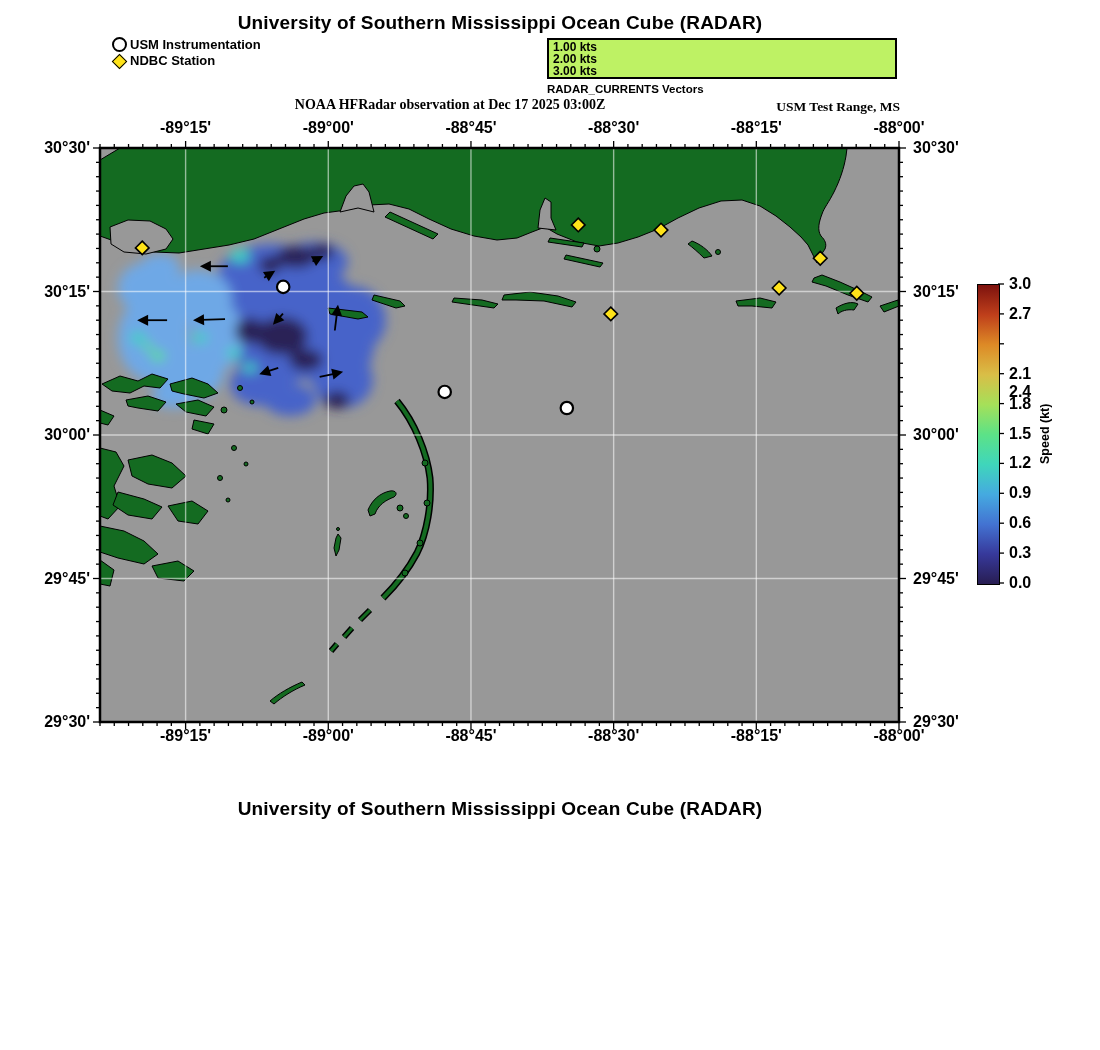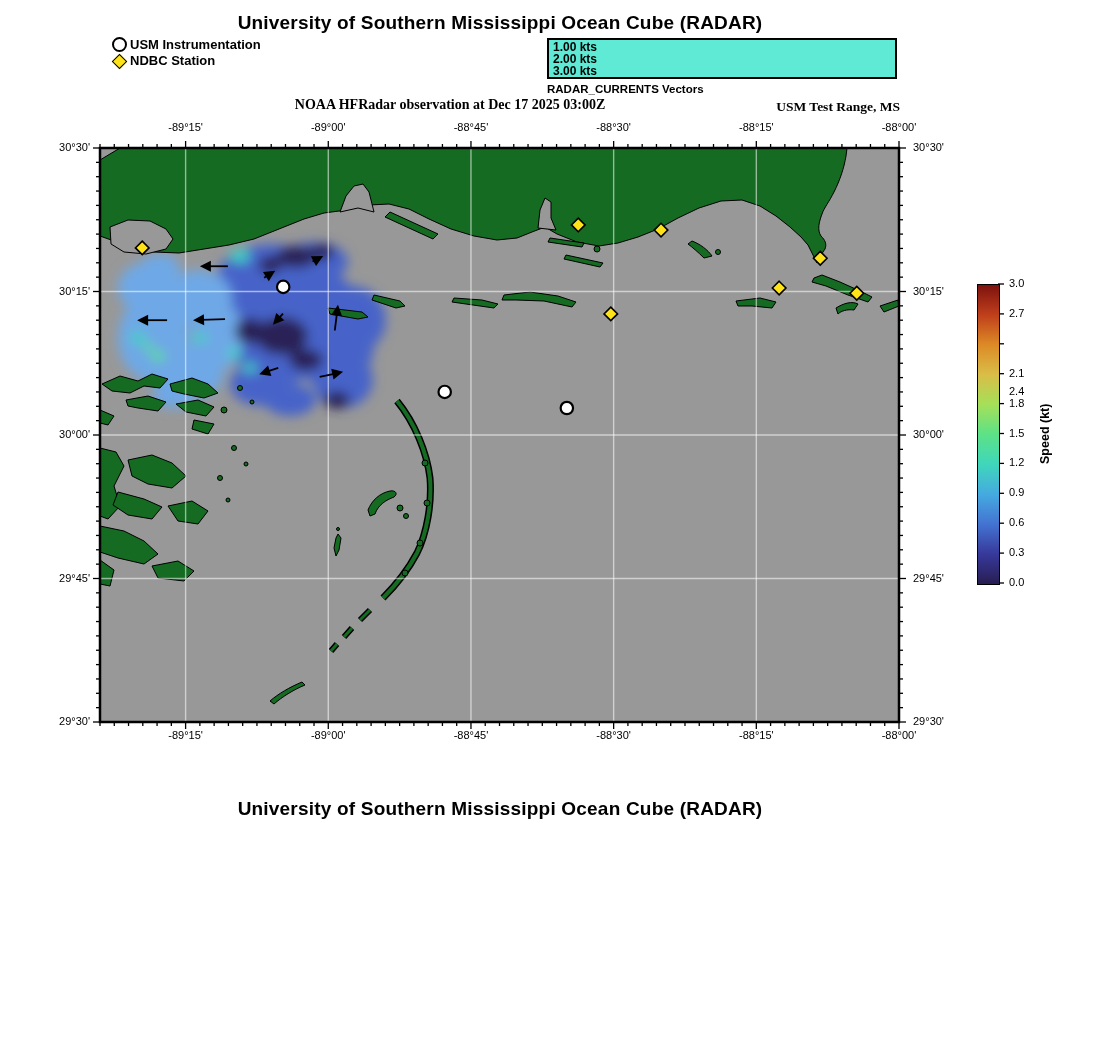--- a/index.html
+++ b/index.html
@@ -5,23 +5,23 @@
   html,body{margin:0;padding:0;background:#fff;}
   body{width:1100px;height:1050px;position:relative;font-family:"Liberation Sans",sans-serif;color:#000;overflow:hidden;}
   .abs{position:absolute;}
   .title{font-weight:bold;font-size:19px;text-align:center;letter-spacing:.2px;}
   .serif{font-family:"Liberation Serif",serif;}
   .subtitle{font-weight:bold;font-size:14px;text-align:center;}
   .range-label{font-weight:bold;font-size:13.5px;text-align:right;}
   .caption{font-weight:bold;font-size:11.5px;}
   .legend-text{font-weight:bold;font-size:13px;line-height:14px;}
   .scale-text{font-weight:bold;font-size:12px;line-height:13px;}
-  .axis-label{font-size:11px;line-height:13px;}
+  .axis-label{font-size:16px;line-height:13px;font-weight:bold;}
   .cb-title{font-weight:bold;font-size:12.5px;writing-mode:vertical-rl;transform:rotate(180deg);text-align:center;}
-  .scale-box{border:2px solid #000;background:#5eead4;text-decoration:underline;}
+  .scale-box{border:2px solid #000;background:#bef264;text-decoration:underline;}
   .legend-circle{width:11px;height:11px;border:2.5px solid #000;border-radius:50%;background:#fff;}
   .legend-diamond{width:9px;height:9px;border:1.5px solid #000;background:#ffe319;transform:rotate(45deg);}
   .colorbar{border:1.5px solid #000;
     background:linear-gradient(to top,#281d52 0%,#37399b 10%,#4373d2 20%,#45aae0 30%,#3fd6bb 40%,#5ce287 50%,#a5e059 60%,#d9be47 70%,#dd8a26 80%,#bf3f1b 90%,#7d120e 100%);}
   svg{position:absolute;top:0;left:0;}
 </style>
 </head>
 <body>
 
 <svg id="plot-svg" width="1100" height="1050" viewBox="0 0 1100 1050">

